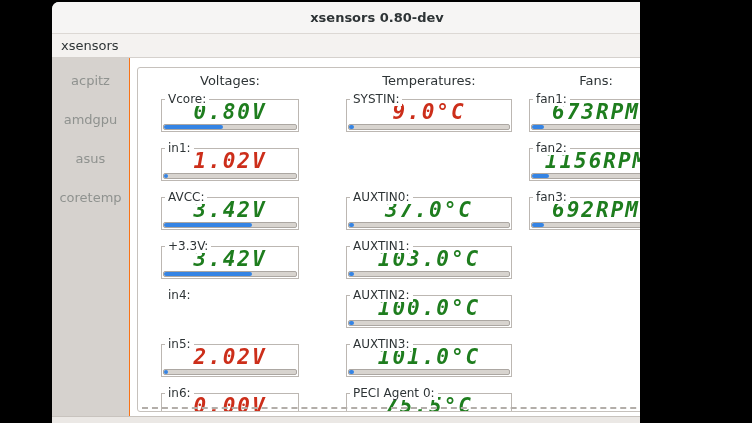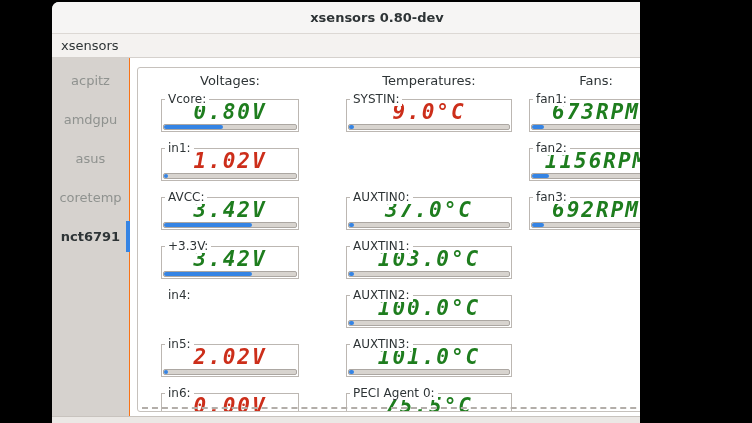--- a/index.html
+++ b/index.html
@@ -63,24 +63,20 @@
     <div class="menubar">
       <span class="menu-item">xsensors</span>
     </div>
 
     <div class="main">
       <div class="sidebar">
         <div class="tab">acpitz</div>
         <div class="tab">amdgpu</div>
         <div class="tab">asus</div>
         <div class="tab">coretemp</div>
-        <div class="tab active">
-          <span>nct6791</span>
-          <span class="tab-indicator"></span>
-        </div>
       </div>
 
       <div class="content">
         <div class="sensors-frame">
 
           <div class="col" style="left:23px;width:138px;">
             <div class="col-header">Voltages:</div>
 
             <div class="sensor" style="top:24px;">
               <span class="flabel">Vcore:</span>

